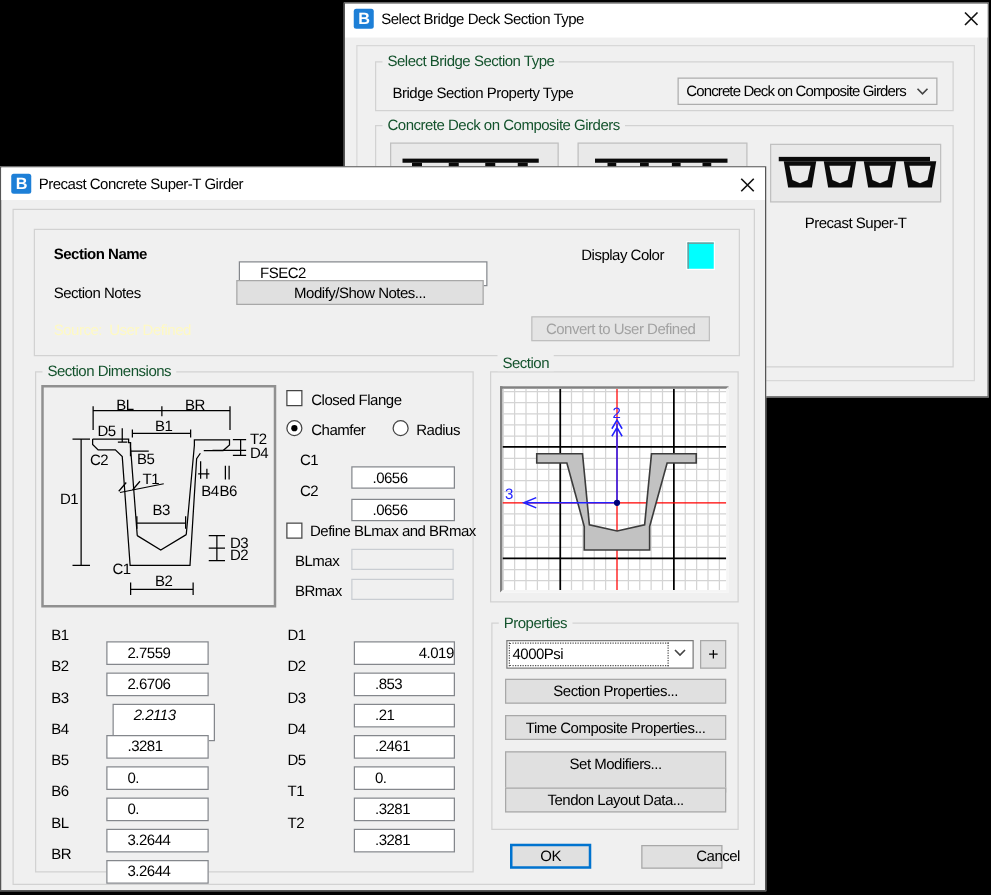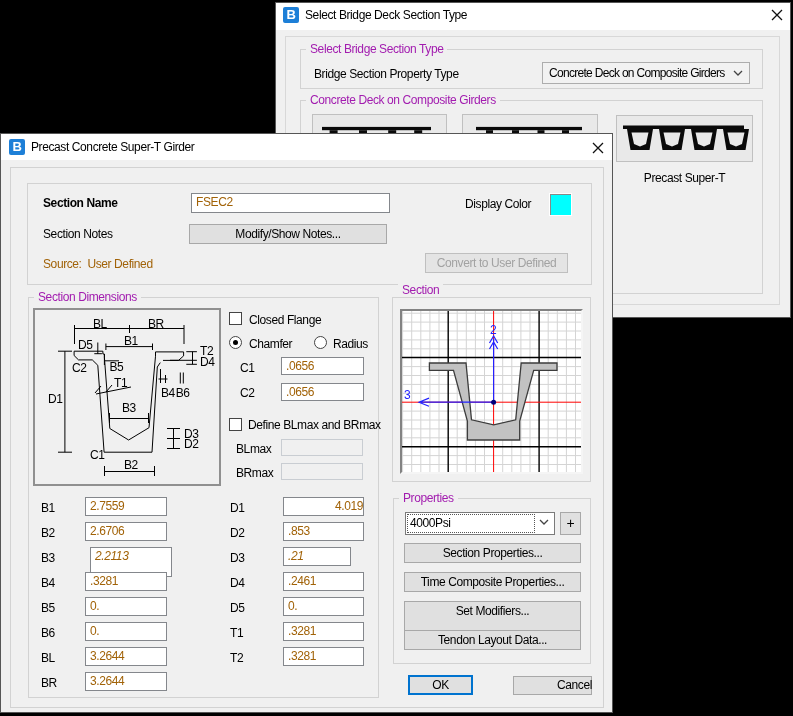--- a/index.html
+++ b/index.html
@@ -1,25 +1,25 @@
 <!DOCTYPE html>
 <html><head><meta charset="utf-8">
 <style>
 *{margin:0;padding:0;box-sizing:border-box;}
 html,body{width:793px;height:716px;background:#000;}
 #page{position:relative;width:793px;height:716px;overflow:hidden;background:#000;font-family:"Liberation Sans",sans-serif;letter-spacing:-0.4px;}
 .abs{position:absolute;}
 .lbl{position:absolute;font-size:12px;color:#000;white-space:nowrap;line-height:13px;}
-.gry{color:#a16207;}
-.tb{position:absolute;background:#fff;border:1px solid #84878c;font-size:12px;color:#a16207;line-height:17px;padding-left:4px;white-space:nowrap;}
+.gry{color:#fef9c3;}
+.tb{position:absolute;background:#fff;border:1px solid #84878c;font-size:12px;color:#000000;line-height:17px;padding-left:16px;white-space:nowrap;margin-top:16px;}
 .tbd{position:absolute;background:#f0f0f0;border:1px solid #c9cdd2;}
 .btn{position:absolute;background:#e0e0e0;border:1px solid #a8a8a8;font-size:12px;color:#000;text-align:center;white-space:nowrap;}
 .btnd{position:absolute;background:#e4e4e4;border:1px solid #bfbfbf;font-size:12px;color:#a2a2a2;text-align:center;white-space:nowrap;}
 .grp{position:absolute;border:1px solid #d2d2d2;}
-.grplbl{position:absolute;font-size:12px;color:#a21caf;background:#f0f0f0;padding:0 4px;white-space:nowrap;line-height:13px;}
+.grplbl{position:absolute;font-size:12px;color:#14532d;background:#f0f0f0;padding:0 4px;white-space:nowrap;line-height:13px;}
 .cb{position:absolute;width:13px;height:13px;background:#fff;border:1px solid #444;}
 .rad{position:absolute;width:13px;height:13px;background:#fff;border:1px solid #444;border-radius:50%;}
 .raddot{position:absolute;left:3px;top:3px;width:5px;height:5px;background:#000;border-radius:50%;}
 .icoB{position:absolute;width:16px;height:16px;background:#1d7fd7;border-radius:2px;color:#fff;font-weight:bold;font-size:13px;text-align:center;line-height:16px;}
 </style></head><body>
 <div id="page">
 
 <div class="abs" style="left:275px;top:2px;width:516px;height:316px;background:#f0f0f0;border:1px solid #565656;">
   <div class="abs" style="left:0;top:0;width:514px;height:27px;background:#fff;"></div>
 </div>
@@ -187,21 +187,21 @@
 <div class="lbl" style="left:41px;top:652px;">BL</div>
     <div class="tb" style="left:85px;top:647px;width:82px;height:19px;">3.2644</div>
 <div class="lbl" style="left:41px;top:677px;">BR</div>
     <div class="tb" style="left:85px;top:672px;width:82px;height:19px;">3.2644</div>
 
 <div class="lbl" style="left:230px;top:502px;">D1</div>
     <div class="tb" style="left:283px;top:497px;width:81px;height:19px;text-align:right;">4.019</div>
 <div class="lbl" style="left:230px;top:527px;">D2</div>
     <div class="tb" style="left:283px;top:522px;width:81px;height:19px;">.853</div>
 <div class="lbl" style="left:230px;top:552px;">D3</div>
-    <div class="tb" style="left:283px;top:547px;width:68px;height:19px;font-style:italic;">.21</div>
+    <div class="tb" style="left:283px;top:547px;width:81px;height:19px;">.21</div>
 <div class="lbl" style="left:230px;top:577px;">D4</div>
     <div class="tb" style="left:283px;top:572px;width:81px;height:19px;">.2461</div>
 <div class="lbl" style="left:230px;top:602px;">D5</div>
     <div class="tb" style="left:283px;top:597px;width:81px;height:19px;">0.</div>
 <div class="lbl" style="left:230px;top:627px;">T1</div>
     <div class="tb" style="left:283px;top:622px;width:81px;height:19px;">.3281</div>
 <div class="lbl" style="left:230px;top:652px;">T2</div>
     <div class="tb" style="left:283px;top:647px;width:81px;height:19px;">.3281</div>
 
 <div class="grp" style="left:392px;top:297px;width:199px;height:185px;"></div>
@@ -240,15 +240,15 @@
         <path d="M1 1 L5 5 L9 1" stroke="#444" stroke-width="1.3" fill="none"></path>
       </svg>
 </div>
 <div class="btn" style="left:560px;top:512px;width:21px;height:23px;line-height:21px;font-size:14px;">+</div>
 <div class="btn" style="left:404px;top:543px;width:177px;height:20px;line-height:18px;">Section Properties...</div>
 <div class="btn" style="left:404px;top:572px;width:177px;height:20px;line-height:18px;">Time Composite Properties...</div>
 <div class="btn" style="left:404px;top:601px;width:177px;height:33px;line-height:18px;">Set Modifiers...</div>
 <div class="btn" style="left:404px;top:630px;width:177px;height:20px;line-height:18px;">Tendon Layout Data...</div>
 
 <div class="btn" style="left:408px;top:675px;width:65px;height:20px;line-height:16px;border:2px solid #0073cf;">OK</div>
-<div class="btn" style="left:513px;top:676px;width:79px;height:19px;line-height:17px;padding-left:43px;">Cancel</div>
+<div class="btn" style="left:513px;top:676px;width:65px;height:19px;line-height:17px;padding-left:43px;">Cancel</div>
 
 </div>
 
 </body></html>

